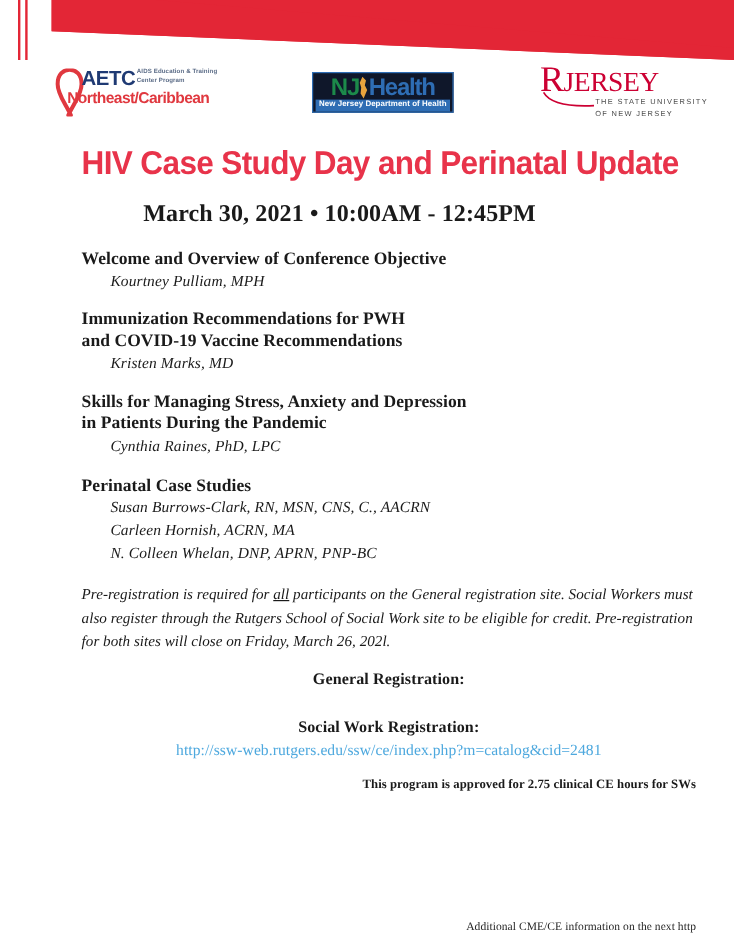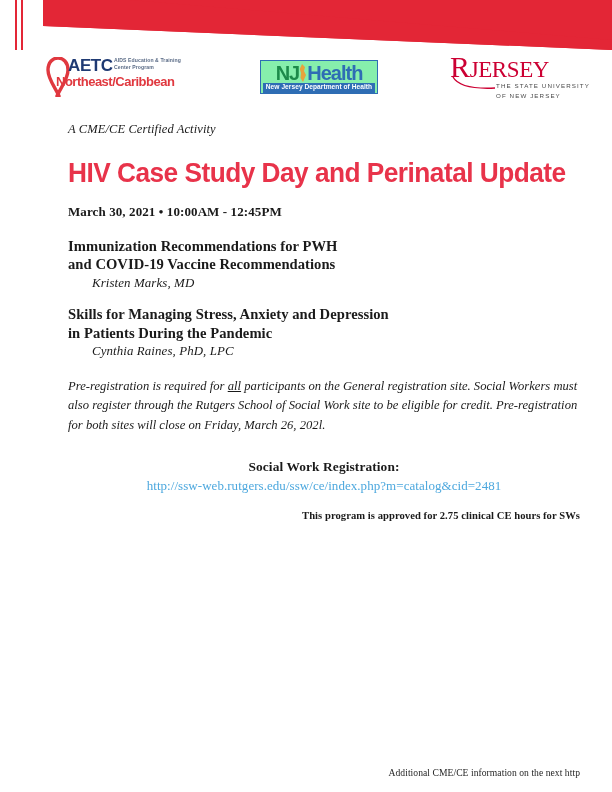--- a/index.html
+++ b/index.html
@@ -92,21 +92,21 @@
     color: #E0383F;
     line-height: 1;
   }
 
   
   .njh {
     flex: 0 0 auto;
     margin-left: 25px;
     width: 118px;
     border: 1.6px solid #2E6DB4;
-    background: #86efac;
+    background: #0f172a;
     padding: 1px 2px 0 2px;
     box-sizing: border-box;
   }
   .njh-top {
     display: flex;
     align-items: flex-end;
     justify-content: center;
     line-height: 1;
     padding: 1px 0 0 0;
     position: relative;
@@ -199,21 +199,22 @@
     letter-spacing: -0.55px;
     line-height: 1;
     margin: 0 0 17px 0;
     transform: scaleX(0.955);
     transform-origin: left center;
     white-space: nowrap;
   }
 
   .datetime {
     font-weight: bold;
-    font-size: 13px;
+    font-size: 20px;
+    text-align: center;
     width: 430px;
     margin: 0 0 17px 0;
     letter-spacing: 0.1px;
   }
 
   .session { margin: 0 0 13px 0; }
   .session-title {
     font-weight: bold;
     font-size: 14.6px;
     line-height: 1.27;
@@ -315,47 +316,57 @@
     </svg>
     <div class="rutgers-sub">
       <div>THE STATE UNIVERSITY</div>
       <div>OF NEW JERSEY</div>
     </div>
   </div>
 </div>
 
 <div class="content">
 
-  <p class="kicker">A CME/CE Certified Activity</p>
 
   <h1 class="main-title">HIV Case Study Day and Perinatal Update</h1>
 
   <p class="datetime">March 30, 2021 • 10:00AM - 12:45PM</p>
 
+  <div class="session">
+    <p class="session-title">Welcome and Overview of Conference Objective</p>
+    <p class="session-speaker">Kourtney Pulliam, MPH</p>
+  </div>
 
   <div class="session">
     <p class="session-title">
       <span>Immunization Recommendations for PWH</span><br>
       <span>and COVID-19 Vaccine Recommendations</span>
     </p>
     <p class="session-speaker">Kristen Marks, MD</p>
   </div>
 
   <div class="session">
     <p class="session-title">
       <span>Skills for Managing Stress, Anxiety and Depression</span><br>
       <span>in Patients During the Pandemic</span>
     </p>
     <p class="session-speaker">Cynthia Raines, PhD, LPC</p>
   </div>
 
+  <div class="session perinatal">
+    <p class="session-title">Perinatal Case Studies</p>
+    <p class="session-speaker">Susan Burrows-Clark, RN, MSN, CNS, C., AACRN</p>
+    <p class="session-speaker">Carleen Hornish, ACRN, MA</p>
+    <p class="session-speaker">N. Colleen Whelan, DNP, APRN, PNP-BC</p>
+  </div>
 
   <p class="note"><span>Pre-registration is required for </span><u>all</u><span> participants on the General registration site. Social Workers must also register through the Rutgers School of Social Work site to be eligible for credit. Pre-registration for both sites will close on Friday, March 26, 202l.</span></p>
 
   <div class="reg-block">
+    <div class="reg-label">General Registration:</div>
   </div>
 
   <div class="reg-block social">
     <div class="reg-label">Social Work Registration:</div>
     <a class="reg-link" href="#">http://ssw-web.rutgers.edu/ssw/ce/index.php?m=catalog&amp;cid=2481</a>
   </div>
 
   <p class="approved">This program is approved for 2.75 clinical CE hours for SWs</p>
 </div>
 

